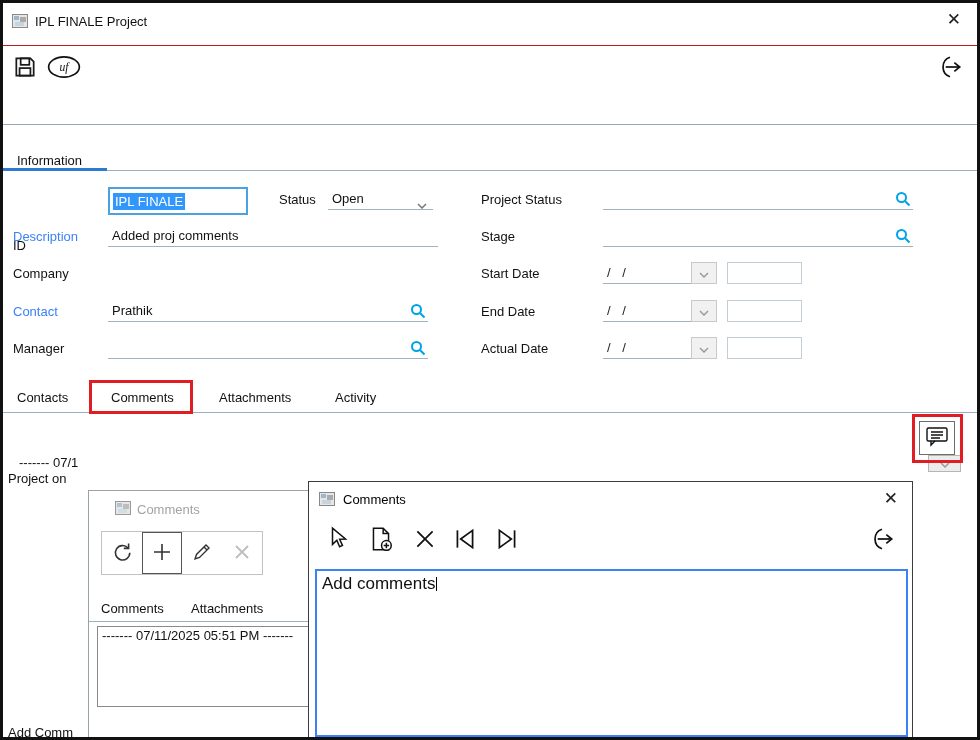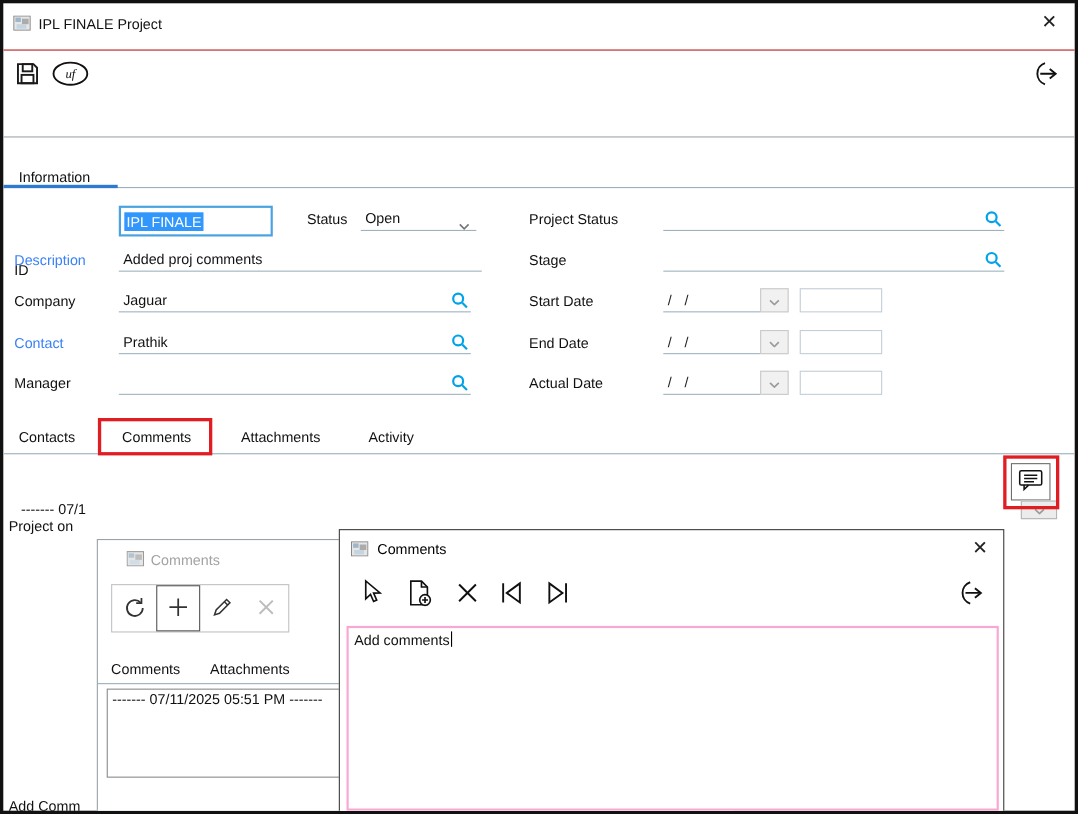--- a/index.html
+++ b/index.html
@@ -46,21 +46,21 @@
   .icon-group { position:absolute; left:12px; top:40px; width:162px; height:44px; border:1px solid #c2c2c2; display:flex; }
   .icell { width:40px; height:42px; display:flex; align-items:center; justify-content:center; }
   .icell.selected { border:1px solid #555; }
   .dlg1 .tab { position:absolute; top:110px; font-size:13px; }
   .listbox { position:absolute; left:8px; top:135px; width:300px; height:81px; border:1px solid #8a8a8a; padding:1px 4px; font-size:13px; line-height:16px; overflow:hidden; }
 
   .dlg2 { position:absolute; left:305px; top:478px; width:605px; height:259px; background:#fff; border:1px solid #3c3c3c; z-index:8; }
   .dlg2 .app-ic { position:absolute; left:10px; top:10px; }
   .dlg2 .ttl { position:absolute; left:34px; top:10px; color:#000; }
   .dlg2 .tbtn2 { position:absolute; top:42px; display:flex; align-items:center; justify-content:center; }
-  .txtarea { position:absolute; left:6px; top:87px; width:593px; height:168px; border:2px solid #f9a8d4; padding:3px 5px; font-size:13px; }
+  .txtarea { position:absolute; left:6px; top:87px; width:593px; height:168px; border:2px solid #3b82f6; padding:3px 5px; font-size:17px; }
   .caret { display:inline-block; width:1px; height:14px; background:#000; vertical-align:-2px; margin-left:1px; }
 
   .partialctl { position:absolute; left:925px; top:452px; width:33px; height:17px; background:#ececec; border:1px solid #b5b5b5; z-index:2; display:flex; align-items:center; justify-content:center; }
 </style>
 </head>
 <body>
 
 <div class="window">
 
   <div class="titlebar">
@@ -124,29 +124,20 @@
         </svg>
     </span>
   </div>
 
   <span class="lbl blue" style="left:10px; top:226px;">Description</span>
   <div class="ufield" style="left:105px; top:222px; width:330px;">
     <span>Added proj comments</span>
   </div>
 
   <span class="lbl" style="left:10px; top:263px;">Company</span>
-  <div class="ufield" style="left:105px; top:259px; width:320px;">
-    <span>Jaguar</span>
-    <span class="srch">
-      <svg width="16" height="16" viewBox="0 0 16 16" fill="none" stroke="#00a2e8" stroke-width="2">
-          <circle cx="6.5" cy="6.5" r="4.5"></circle>
-          <path d="M10.2 10.2 l4.3 4.3"></path>
-        </svg>
-    </span>
-  </div>
 
   <span class="lbl blue" style="left:10px; top:301px;">Contact</span>
   <div class="ufield" style="left:105px; top:297px; width:320px;">
     <span>Prathik</span>
     <span class="srch">
       <svg width="16" height="16" viewBox="0 0 16 16" fill="none" stroke="#00a2e8" stroke-width="2">
           <circle cx="6.5" cy="6.5" r="4.5"></circle>
           <path d="M10.2 10.2 l4.3 4.3"></path>
         </svg>
     </span>

